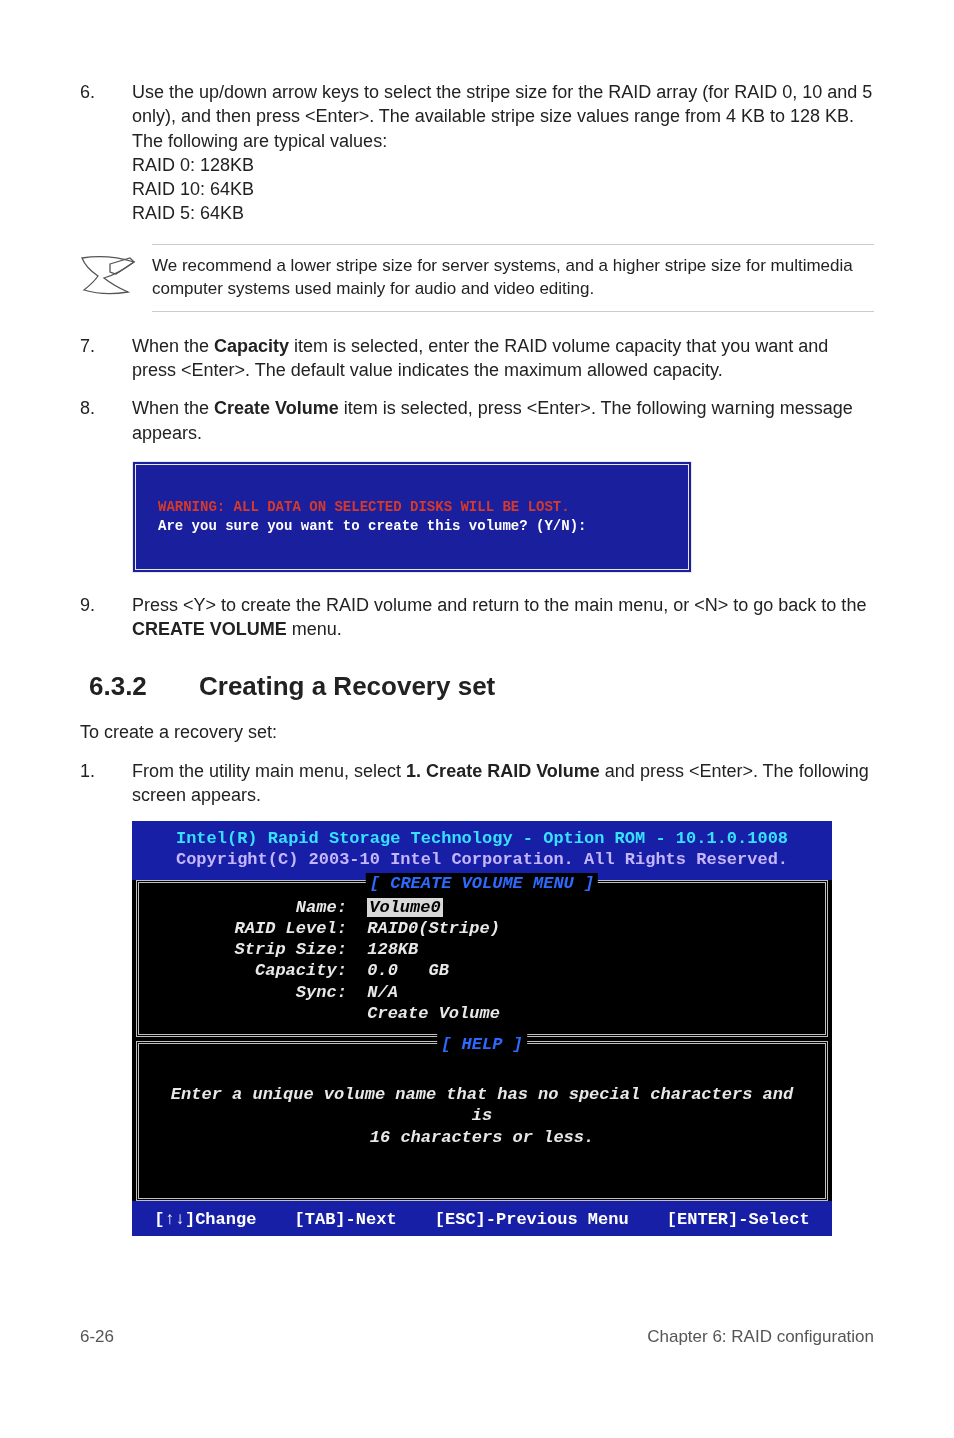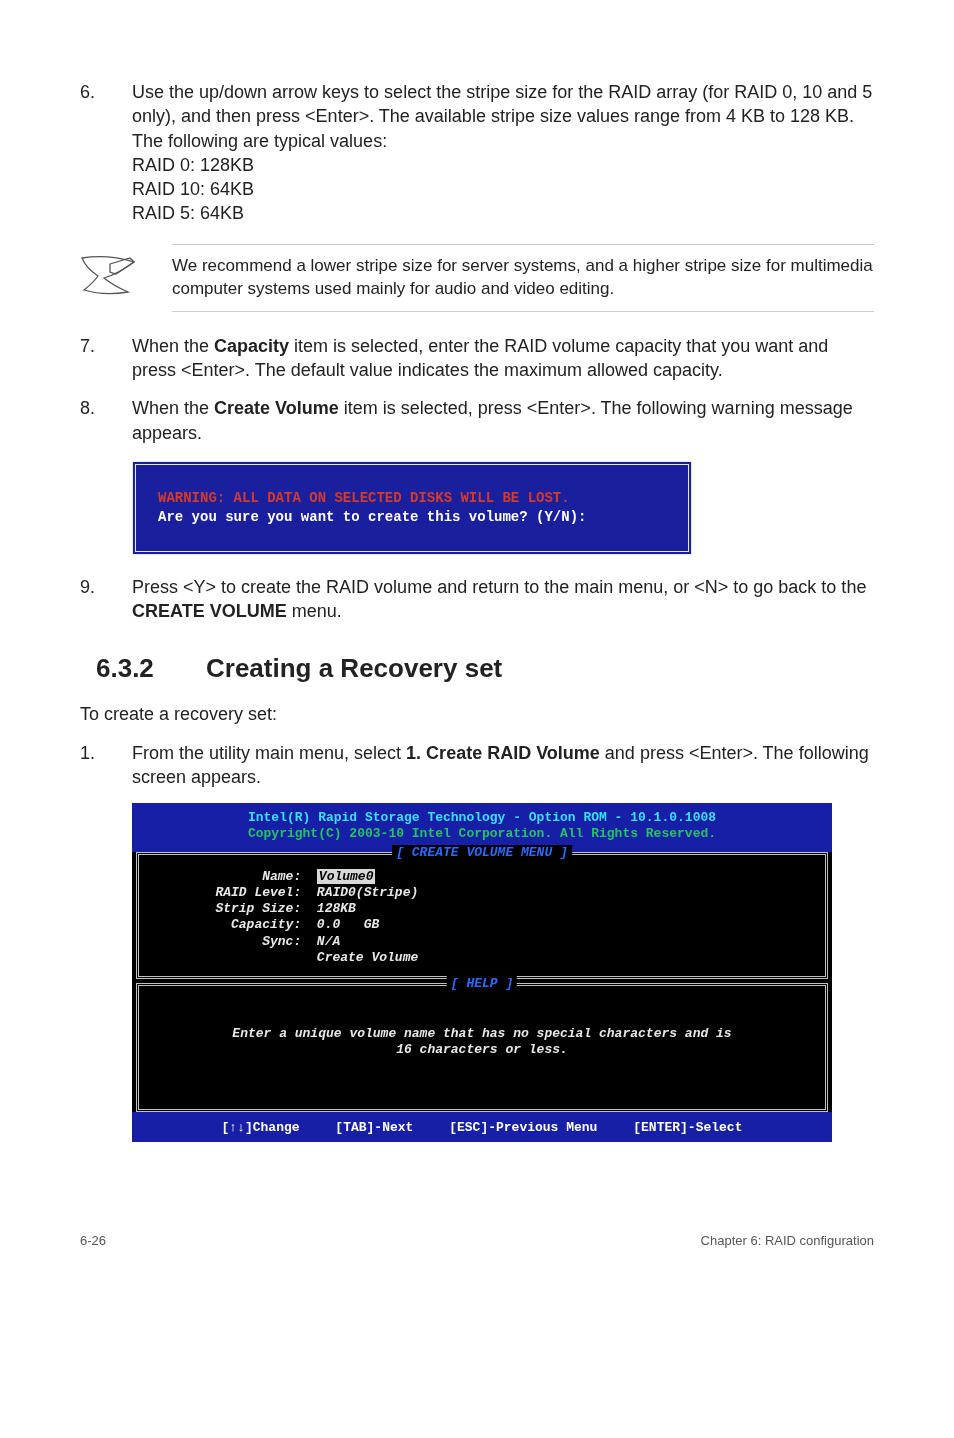--- a/index.html
+++ b/index.html
@@ -17,71 +17,70 @@
     line-height: 1.35;
   }
   ol.main { list-style: none; margin: 0; padding: 0; }
   ol.main > li { display: flex; margin-bottom: 14px; }
   .num { width: 52px; flex: 0 0 52px; }
   .body { flex: 1 1 auto; }
   .note-row {
     display: flex;
     align-items: flex-start;
     margin: 18px 0 22px 0;
-    gap: 20px;
   }
   .note-icon {
     width: 72px; flex: 0 0 72px;
     padding-top: 12px;
   }
   .note-icon svg { width: 56px; height: 40px; display:block; }
   .note-text {
     flex: 1 1 auto;
     border-top: 1px solid #c8ccd0;
     border-bottom: 1px solid #c8ccd0;
     padding: 10px 0;
     font-size: 17px;
   }
   .warn-outer {
     margin: 16px 0 20px 52px;
     background: #1a1f9e;
     border: 4px double #e8e8e8;
-    padding: 24px 22px;
+    padding: 33px 22px;
     width: 560px;
     box-sizing: border-box;
     font-family: "Courier New", monospace;
     font-size: 14px;
     font-weight: bold;
   }
   .warn-l1 { color: #d43a2b; display:block; }
   .warn-l2 { color: #ffffff; display:block; }
 
   h2.sec {
-    margin: 28px 0 16px 16px;
+    margin: 28px 0 16px 9px;
     font-size: 26px;
     font-weight: bold;
   }
   h2.sec .secnum { display:inline-block; width: 110px; }
 
   .bios-outer {
     margin: 14px 0 0 52px;
     width: 700px;
     box-sizing: border-box;
     background: #171fa6;
     padding: 0;
     font-family: "Courier New", monospace;
-    font-size: 13px;
+    font-size: 17px;
     line-height: 1.25;
   }
   .bios-titlebar {
     padding: 7px 0 5px 0;
     text-align: center;
   }
   .bios-t1 { color: #38e1ff; font-weight: bold; display:block; }
-  .bios-t2 { color: #22c55e; font-weight: bold; display:block; }
+  .bios-t2 { color: #c4b5fd; font-weight: bold; display:block; }
   .bios-black {
     background: #000;
     padding: 0;
   }
   .panel {
     border: 3px double #c0c0c0;
     margin: 0 4px 4px 4px;
     padding: 6px 14px 10px 14px;
     box-sizing: border-box;
     color: #cfd2d6;
@@ -112,21 +111,21 @@
     text-align: center;
     color: #ffffff;
     font-weight: bold;
   }
   .bios-footer .seg { display:inline-block; margin: 0 14px; }
 
   .page-footer {
     display: flex;
     justify-content: space-between;
     margin-top: 90px;
-    font-size: 13px;
+    font-size: 17px;
     color: #555;
     border-top: none;
   }
 </style>
 </head>
 <body>
 
 <div class="page">
 
   <ol class="main">

